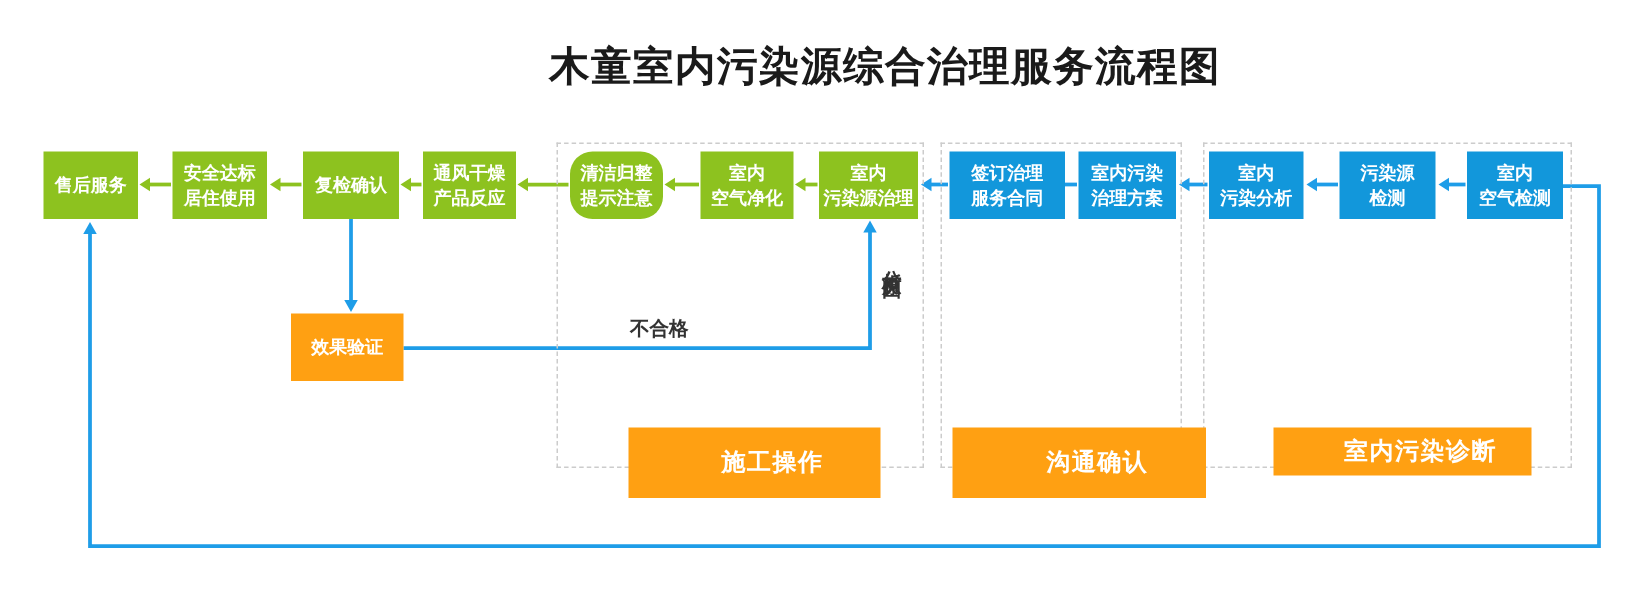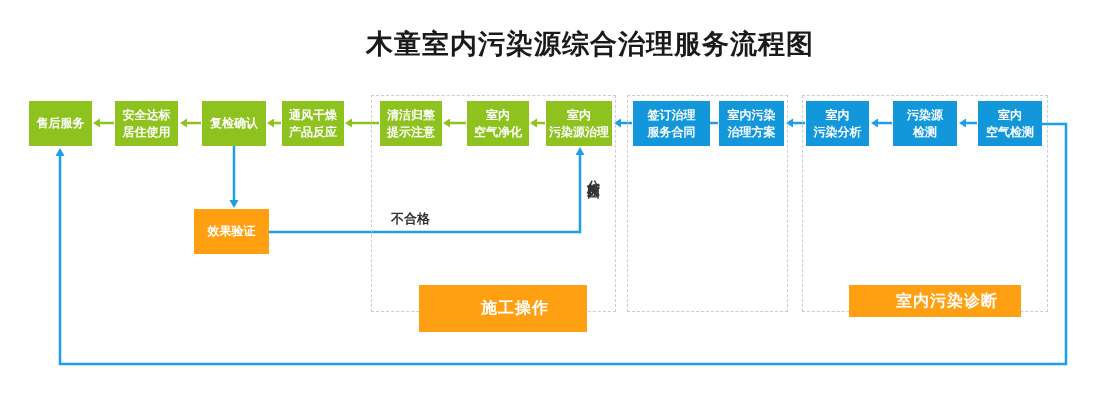--- a/index.html
+++ b/index.html
@@ -104,38 +104,39 @@
       <polygon style="stroke:none;fill:var(--arrow-blue);" points="60,148 55.5,156 64.5,156"></polygon>
     </g>
   </svg>
 
   <div class="node green" style="left:29px;top:101px;width:63px;">售后服务</div>
   <div class="node green" style="left:115px;top:101px;width:63px;">安全达标
 居住使用</div>
   <div class="node green" style="left:202px;top:101px;width:64px;">复检确认</div>
   <div class="node green" style="left:282px;top:101px;width:62px;">通风干燥
 产品反应</div>
-  <div class="node green" style="left:380px;top:101px;width:62px;">清洁归整
+  <div class="node green" style="left:380px;top:101px;width:62px;border-radius:15px;">清洁归整
 提示注意</div>
   <div class="node green" style="left:467px;top:101px;width:62px;">室内
 空气净化</div>
   <div class="node green" style="left:546px;top:101px;width:66px;">室内
 污染源治理</div>
   <div class="node blue" style="left:633px;top:101px;width:77px;">签订治理
 服务合同</div>
   <div class="node blue" style="left:719px;top:101px;width:65px;">室内污染
 治理方案</div>
   <div class="node blue" style="left:806px;top:101px;width:63px;">室内
 污染分析</div>
   <div class="node blue" style="left:893px;top:101px;width:64px;">污染源
 检测</div>
   <div class="node blue" style="left:978px;top:101px;width:64px;">室内
 空气检测</div>
 
   <div class="node orange" style="left:194px;top:209px;width:75px;">效果验证</div>
 
   <div class="stage-label" style="left:419px;top:285px;width:144px;height:47px;">施工操作</div>
+  <div class="stage-label" style="left:635px;top:285px;width:145px;height:47px;">沟通确认</div>
   <div class="stage-label" style="left:849px;top:285px;width:148px;height:32px;">室内污染诊断</div>
 
-  <div class="annotation" style="left:391px;top:210px;">不合格</div>
+  <div class="annotation" style="left:420px;top:210px;">不合格</div>
   <div class="annotation vertical" style="left:584px;top:170px;height:64px;">分析原因</div>
 
 </div>
 
 </body></html>

